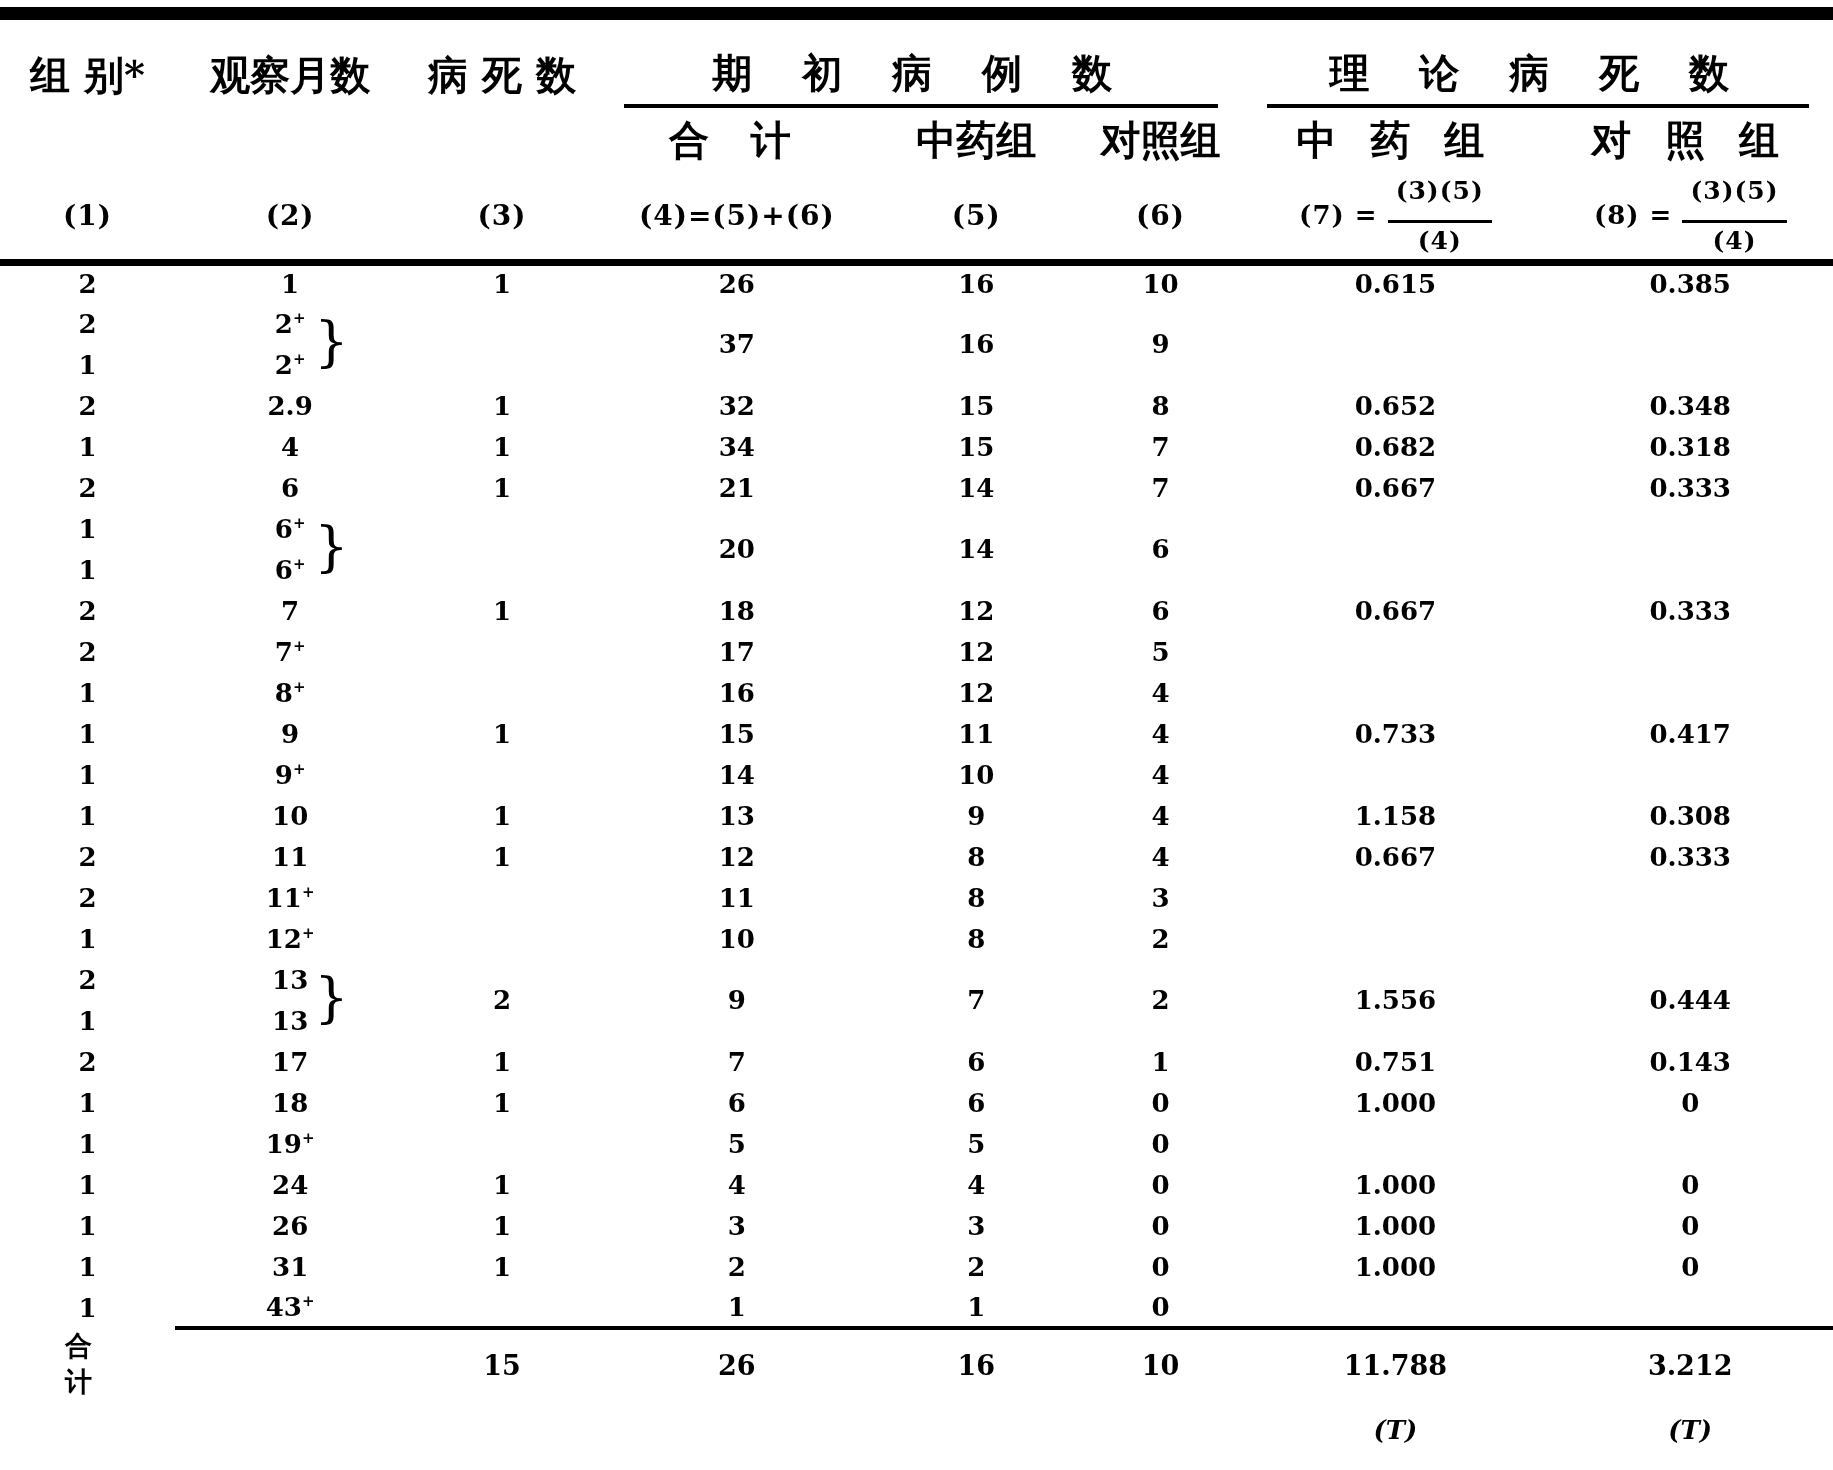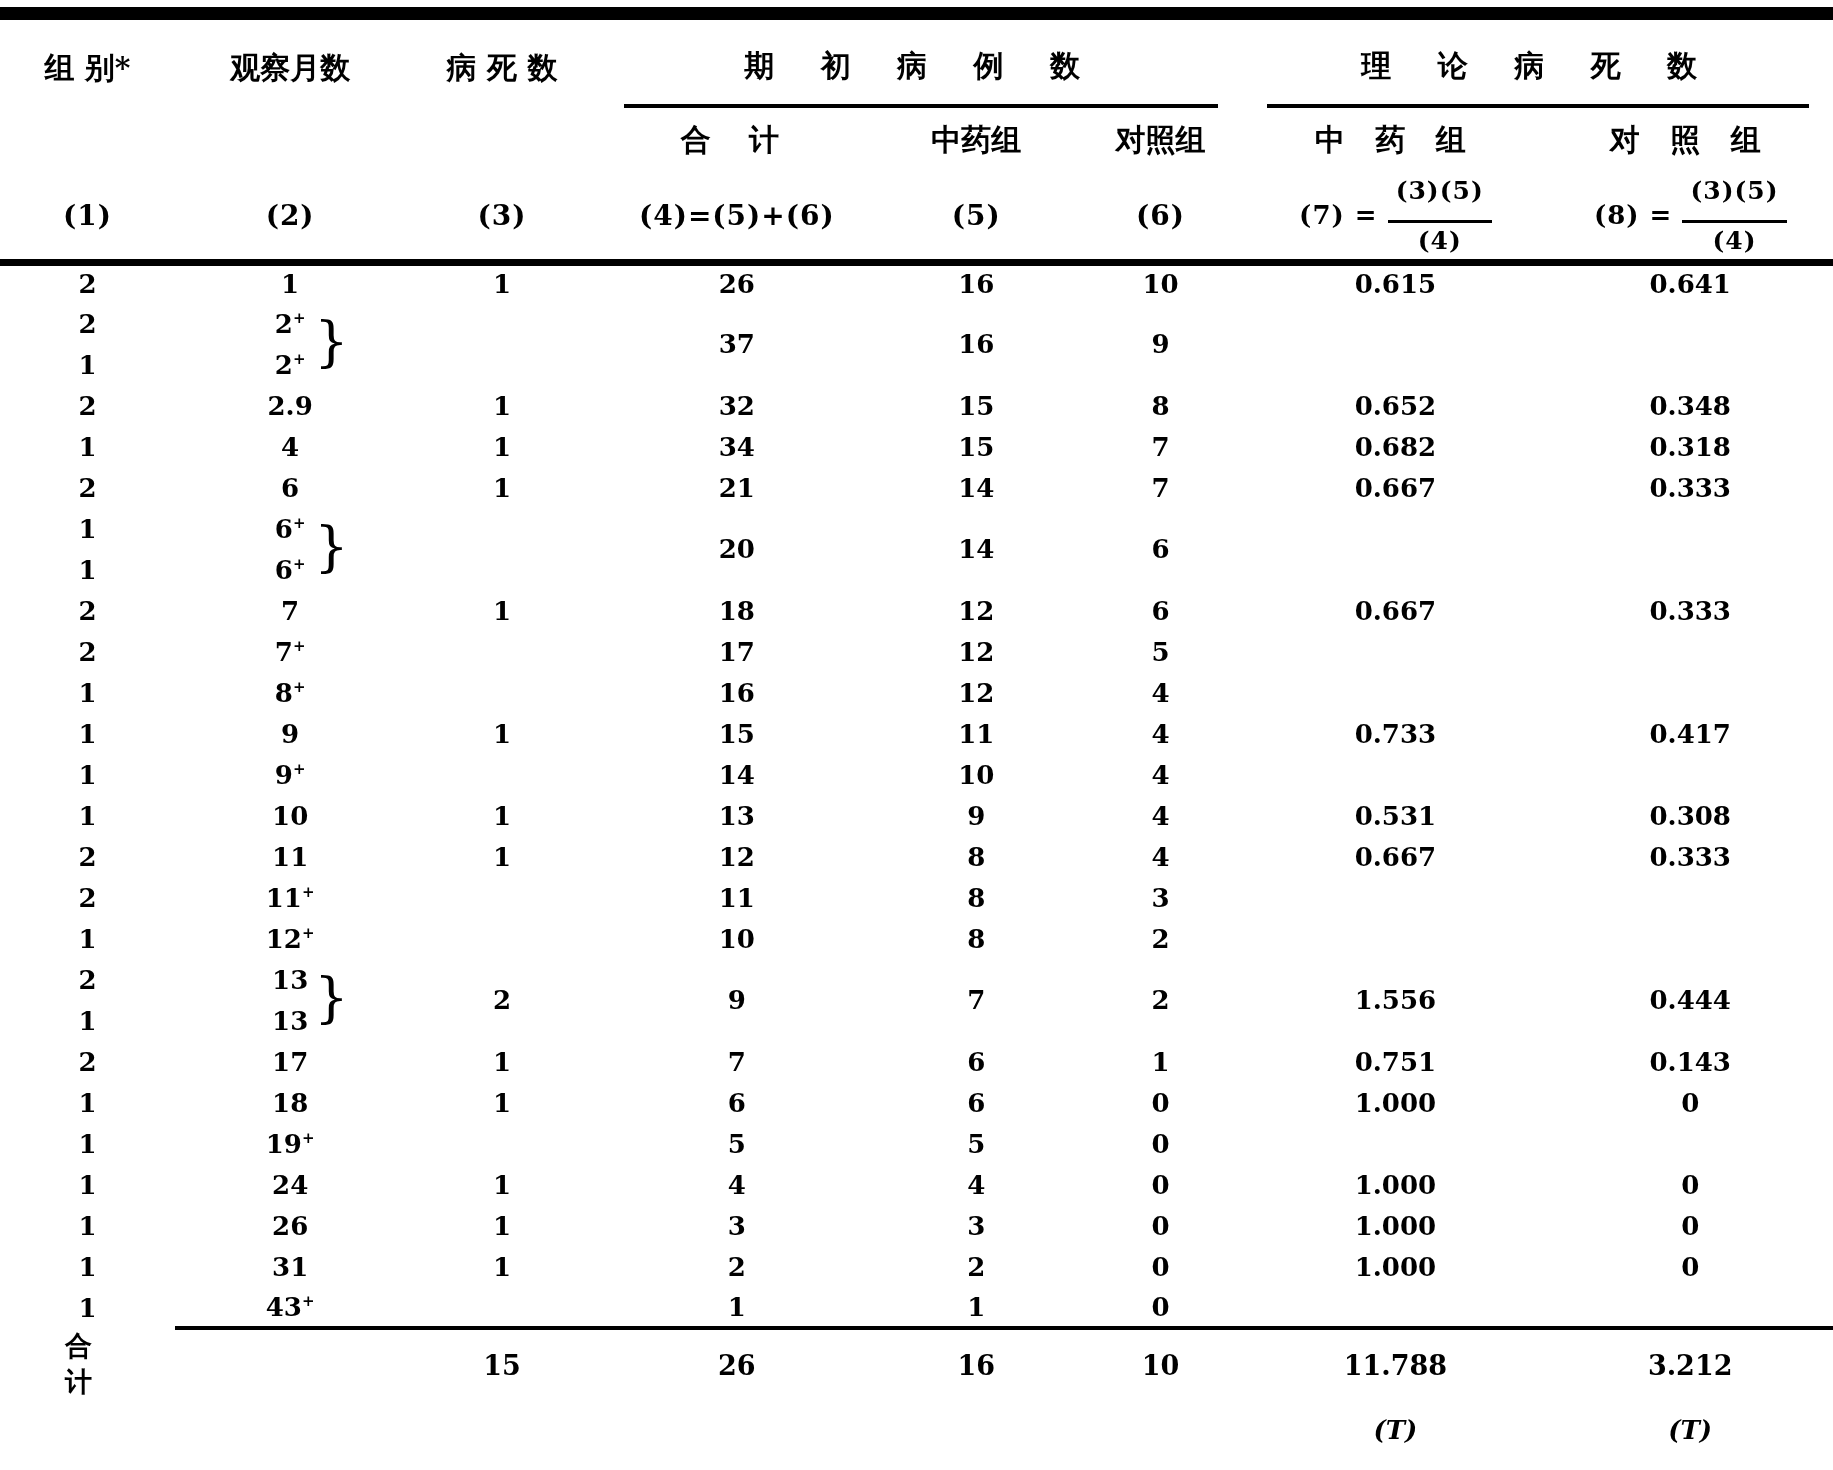--- a/index.html
+++ b/index.html
@@ -13,21 +13,21 @@
   .page { position:relative; width:1833px; height:1470px; background:#fff; }
   .top-rule {
     position:absolute; top:7px; left:0; width:100%; height:13px;
     background:#000;
   }
   table.survival {
     position:absolute; top:28px; left:0;
     width:1833px; border-collapse:collapse; table-layout:fixed;
   }
   th, td { text-align:center; vertical-align:middle; font-weight:700; }
-  thead th { font-size:30px; }
+  thead th { font-size:40px; }
   thead { border-bottom:7px solid #000; }
   tr.h1 { height:80px; }
   tr.h2 { height:64px; }
   tr.h3 { height:90px; }
   .vtop { vertical-align:top; padding-top:20px; }
   .grouphead { position:relative; vertical-align:top; padding-top:18px; letter-spacing:18px; }
   .grouphead .ghline { position:absolute; bottom:0; left:4%; right:4%; height:4px; background:#000; }
   .sp1 { letter-spacing:14px; }
   .sp2 { letter-spacing:10px; }
   .codes { font-size:28px; letter-spacing:1px; }
@@ -119,21 +119,21 @@
 
     <tbody class="data" id="rows-body">
         <tr>
           <td>2</td>
           <td class="months"><span>1</span></td>
           <td>1</td>
           <td>26</td>
           <td>16</td>
           <td>10</td>
           <td>0.615</td>
-          <td>0.641</td>
+          <td>0.385</td>
         </tr>
         <tr>
           <td>2</td>
           <td class="months"><span>2</span><sup class="cens">+</sup><span class="brace">}</span></td>
           <td rowspan="2"></td>
           <td rowspan="2">37</td>
           <td rowspan="2">16</td>
           <td rowspan="2">9</td>
           <td rowspan="2"></td>
           <td rowspan="2"></td>
@@ -236,21 +236,21 @@
           <td></td>
           <td></td>
         </tr>
         <tr>
           <td>1</td>
           <td class="months"><span>10</span></td>
           <td>1</td>
           <td>13</td>
           <td>9</td>
           <td>4</td>
-          <td>0.531</td>
+          <td>1.158</td>
           <td>0.308</td>
         </tr>
         <tr>
           <td>2</td>
           <td class="months"><span>11</span></td>
           <td>1</td>
           <td>12</td>
           <td>8</td>
           <td>4</td>
           <td>0.667</td>

